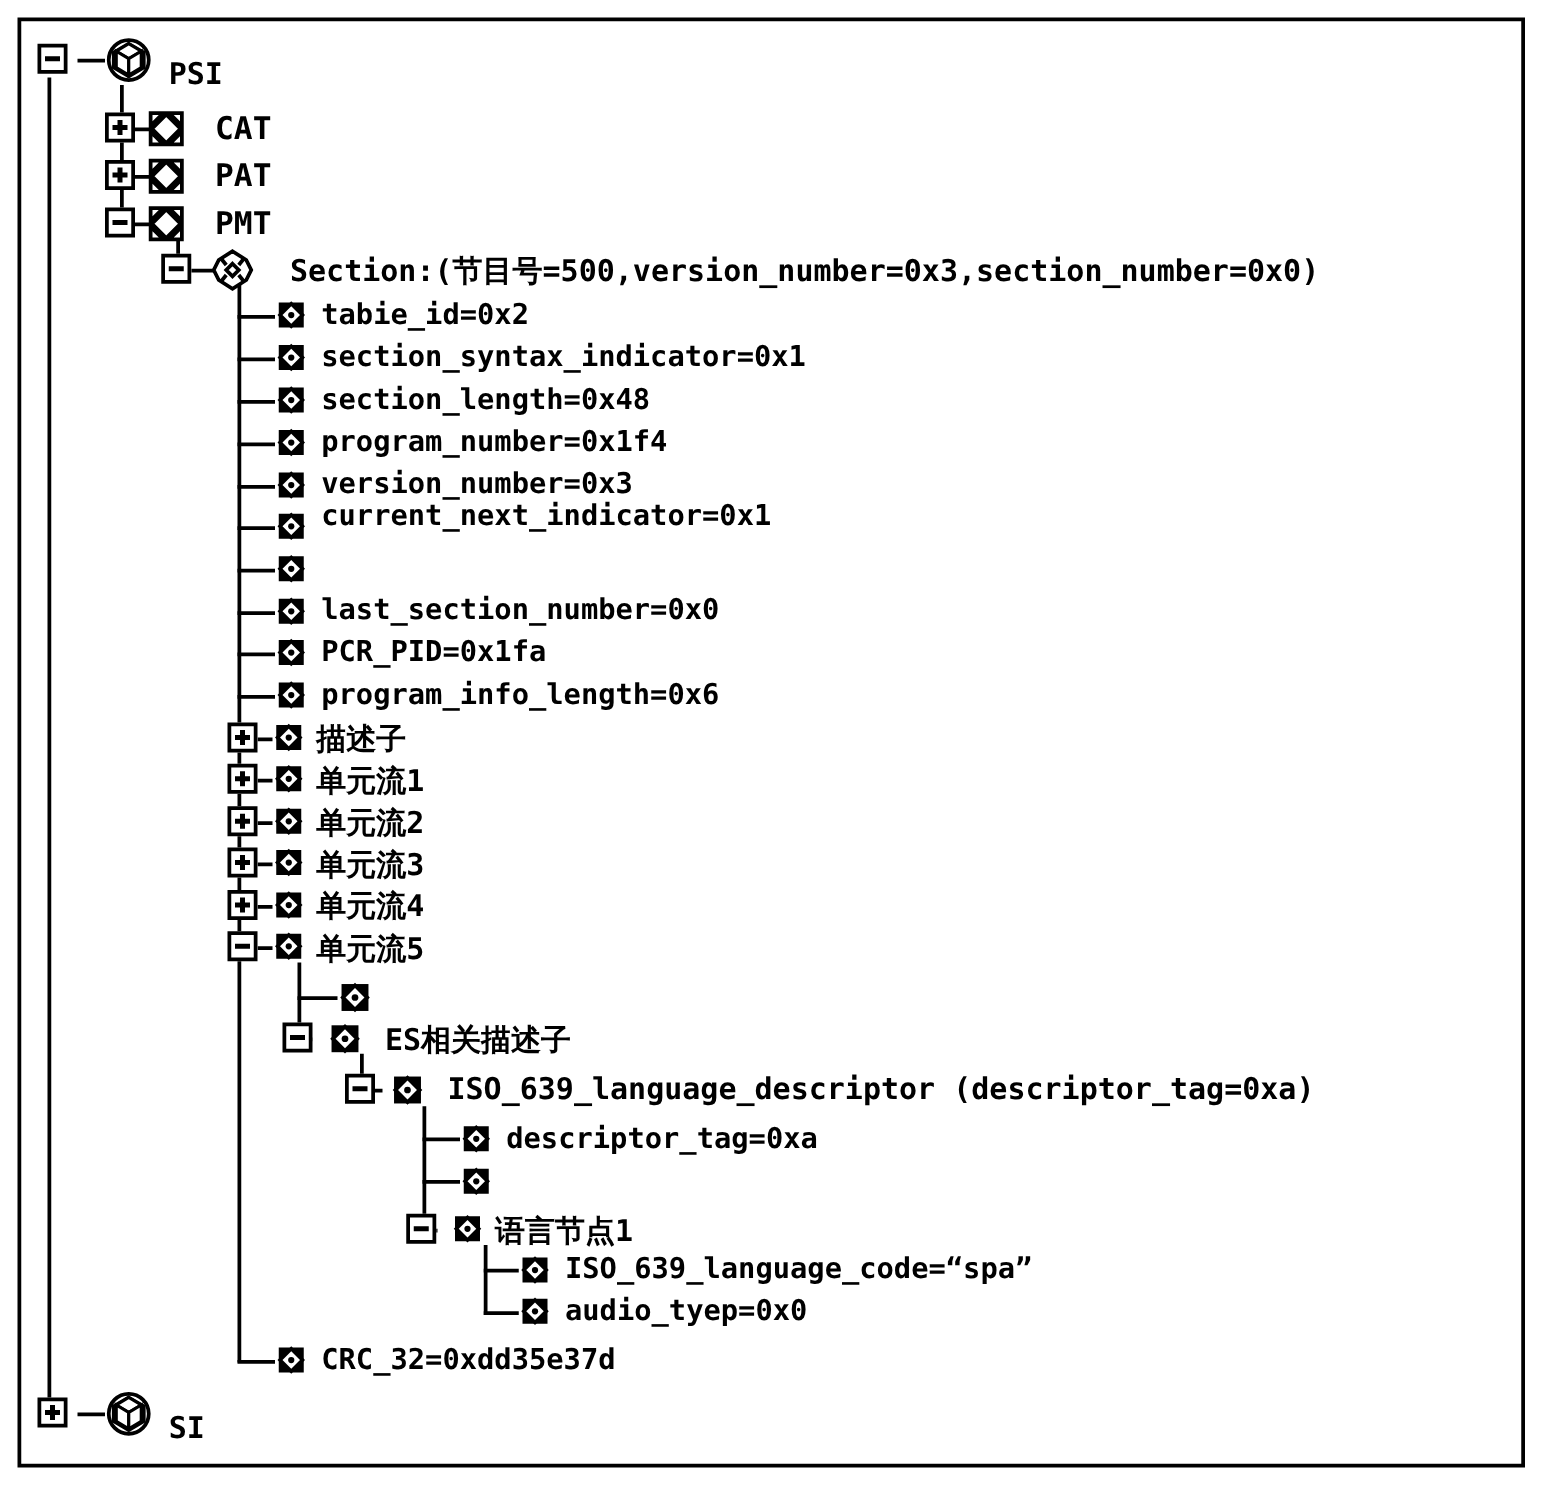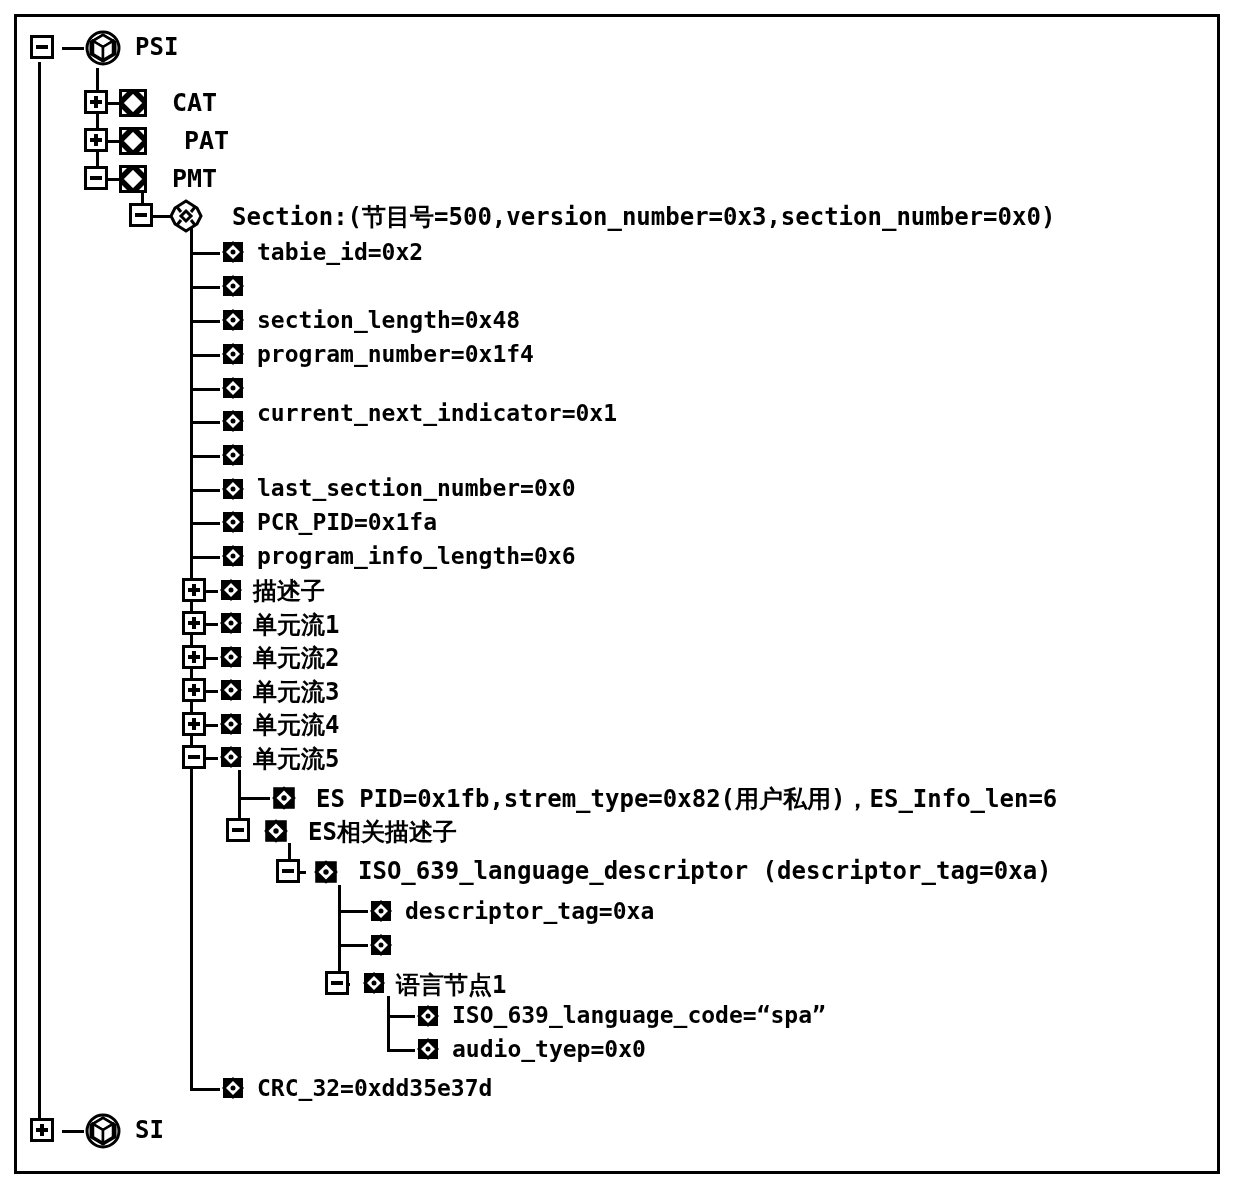--- a/index.html
+++ b/index.html
@@ -71,21 +71,21 @@
   }
   
   .label {
     position: absolute;
     white-space: nowrap;
     color: #000000;
     font-family: "DejaVu Sans Mono", "Liberation Mono", monospace;
     font-weight: bold;
     letter-spacing: 0px;
   }
-  .lbl-root   { font-size: 24px; }
+  .lbl-root   { font-size: 24px; margin-top: 12px; }
   .lbl-table  { font-size: 25px; }
   .lbl-section{ font-size: 24px; }
   .lbl-field  { font-size: 23px; }
   .lbl-cjk    { font-size: 24px; }
 </style>
 </head>
 <body>
 
 <div id="canvas">
 
@@ -460,41 +460,42 @@
         <rect x="3" y="3" width="20" height="20" fill="#000"></rect>
         <polygon points="13,2 24,13 13,24 2,13" fill="#000"></polygon>
         <polygon points="13,6 20,13 13,20 6,13" fill="#fff"></polygon>
         <circle cx="13" cy="13" r="2.5" fill="#000"></circle>
       </svg>
   </div>
 
   <div class="label lbl-root" style="left:135px; top:33px;">PSI</div>
 
   <div class="label lbl-table" style="left:172px; top:88px;">CAT</div>
-  <div class="label lbl-table" style="left:184px; top:126px;">PAT</div>
+  <div class="label lbl-table" style="left:172px; top:126px;">PAT</div>
   <div class="label lbl-table" style="left:172px; top:164px;">PMT</div>
 
   <div class="label lbl-section" style="left:232px; top:201px;">Section:(节目号=500,version_number=0x3,section_number=0x0)</div>
 
   <div class="label lbl-field" style="left:257px; top:239px;">tabie_id=0x2</div>
+  <div class="label lbl-field" style="left:257px; top:273px;">section_syntax_indicator=0x1</div>
   <div class="label lbl-field" style="left:257px; top:307px;">section_length=0x48</div>
   <div class="label lbl-field" style="left:257px; top:341px;">program_number=0x1f4</div>
+  <div class="label lbl-field" style="left:257px; top:374px;">version_number=0x3</div>
   <div class="label lbl-field" style="left:257px; top:400px;">current_next_indicator=0x1</div>
   <div class="label lbl-field" style="left:257px; top:475px;">last_section_number=0x0</div>
   <div class="label lbl-field" style="left:257px; top:509px;text-align:right;">PCR_PID=0x1fa</div>
   <div class="label lbl-field" style="left:257px; top:543px;">program_info_length=0x6</div>
 
   <div class="label lbl-cjk" style="left:253px; top:575px;">描述子</div>
   <div class="label lbl-cjk" style="left:253px; top:609px;">单元流1</div>
   <div class="label lbl-cjk" style="left:253px; top:642px;">单元流2</div>
   <div class="label lbl-cjk" style="left:253px; top:676px;">单元流3</div>
   <div class="label lbl-cjk" style="left:253px; top:709px;">单元流4</div>
   <div class="label lbl-cjk" style="left:253px; top:743px;">单元流5</div>
 
-  <div class="label lbl-section" style="left:316px; top:783px;">ES PID=0x1fb,strem_type=0x82(用户私用)，ES_Info_len=6</div>
   <div class="label lbl-cjk" style="left:308px; top:816px;">ES相关描述子</div>
   <div class="label lbl-section" style="left:358px; top:857px;">ISO_639_language_descriptor (descriptor_tag=0xa)</div>
 
   <div class="label lbl-field" style="left:405px; top:898px;">descriptor_tag=0xa</div>
 
   <div class="label lbl-cjk" style="left:396px; top:969px;">语言节点1</div>
 
   <div class="label lbl-field" style="left:452px; top:1002px;">ISO_639_language_code=“spa”</div>
   <div class="label lbl-field" style="left:452px; top:1036px;">audio_tyep=0x0</div>
 

